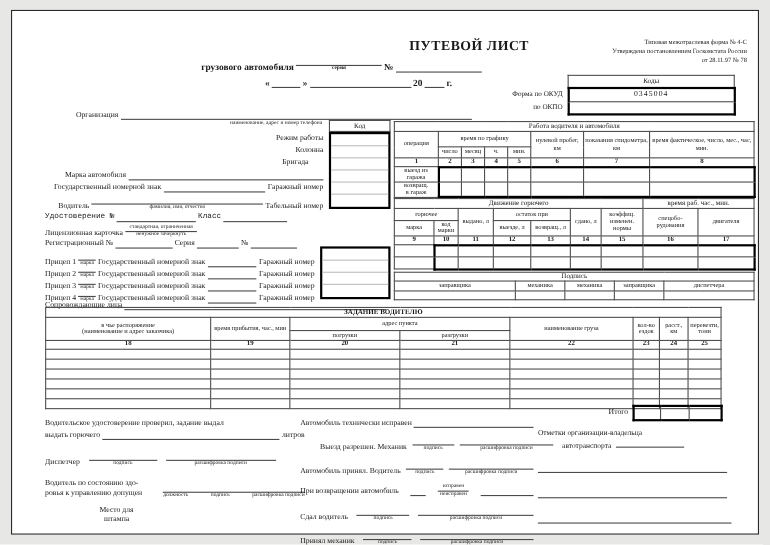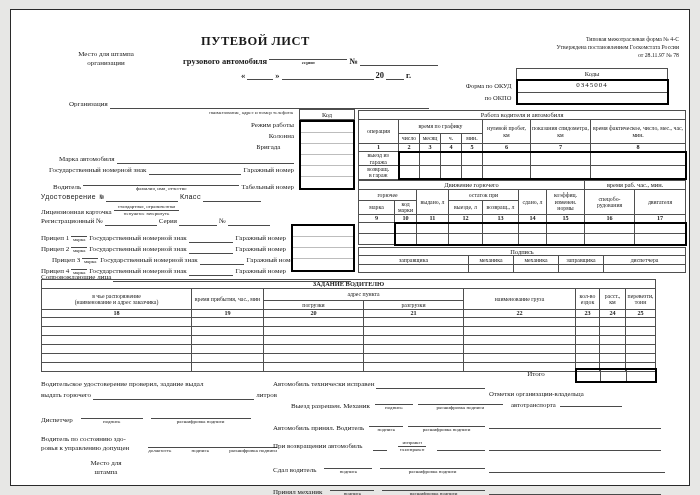--- a/index.html
+++ b/index.html
@@ -23,33 +23,29 @@
        padding:0 1px; line-height:1.1; overflow:hidden; }
   td.num { font-weight:bold; font-size:6.2px; }
   td.ttl { font-size:6.4px; }
   td.nob { border:none; text-align:right; font-size:6.5px; padding-right:4px; }
   .bt { border-top:2px solid #000 !important; }
   .bb { border-bottom:2px solid #000 !important; }
   .bl { border-left:2px solid #000 !important; }
   .br { border-right:2px solid #000 !important; }
   .boldbox { position:absolute; border:2px solid #000; background:#fff; }
   .boldbox .r { border-bottom:1px solid #bdbdbd; }
-  .hdr-title { font-weight:bold; font-size:12.5px; letter-spacing:.5px; text-align:left; }
+  .hdr-title { font-weight:bold; font-size:12.5px; letter-spacing:.5px; text-align:right; }
   .hdr-sub { font-weight:bold; font-size:8.5px; }
 </style>
 </head>
 <body>
 
 <div class="canvas">
 <div class="sheet">
 
-  <div class="abs" style="left:20px;top:40px;width:150px;text-align:center;font-size:7px;line-height:1.3;">
-    <span>Место для штампа</span><br>
-    <span>организации</span>
-  </div>
 
   <div class="abs hdr-title" style="left:190px;top:24px;width:280px;">ПУТЕВОЙ ЛИСТ</div>
   <div class="frow hdr-sub" style="left:172px;top:41px;width:316px;">
     <span class="lbl">грузового автомобиля</span>
     <span class="bw">
           <span class="blank" style="width:78px"></span>
           <span class="cap">серия</span>
         </span>
     <span class="lbl">№</span>
     <span class="blank" style="width:78px"></span>
@@ -172,21 +168,21 @@
   <div class="frow" style="left:30px;top:229px;width:245px;">
     <span class="lbl">Прицеп 2</span>
     <span class="bw">
           <span class="blank" style="width:16px"></span>
           <span class="cap">марка</span>
         </span>
     <span class="lbl">Государственный номерной знак</span>
     <span class="blank fx"></span>
     <span class="lbl">Гаражный номер</span>
   </div>
-  <div class="frow" style="left:30px;top:240px;width:245px;margin-left:11px;">
+  <div class="frow" style="left:30px;top:240px;width:245px;">
     <span class="lbl">Прицеп 3</span>
     <span class="bw">
           <span class="blank" style="width:16px"></span>
           <span class="cap">марка</span>
         </span>
     <span class="lbl">Государственный номерной знак</span>
     <span class="blank fx"></span>
     <span class="lbl">Гаражный номер</span>
   </div>
   <div class="frow" style="left:30px;top:251px;width:245px;">
@@ -464,21 +460,21 @@
             <td></td>
             <td></td>
             <td></td>
             <td></td>
             <td></td>
             <td></td>
           </tr>
   </tbody>
       </table>
 
-  <div class="frow" style="left:490px;top:361px;width:70px;justify-content:center;font-size:7px;">
+  <div class="frow" style="left:490px;top:361px;width:70px;justify-content:flex-end;font-size:7px;">
     <span>Итого</span>
   </div>
   <table class="abs" style="left:564px;top:358px;width:80px;">
     <colgroup>
           <col style="width:24px">
           <col style="width:26px">
           <col style="width:30px">
         </colgroup>
     <tbody>
           <tr style="height:13px;">

